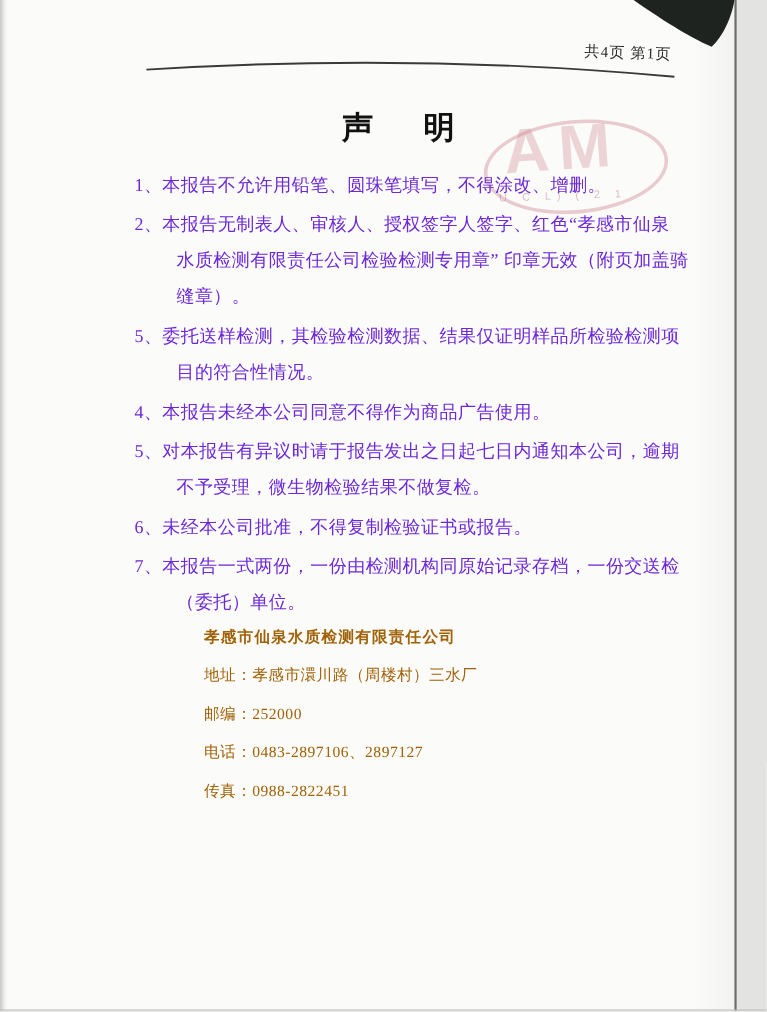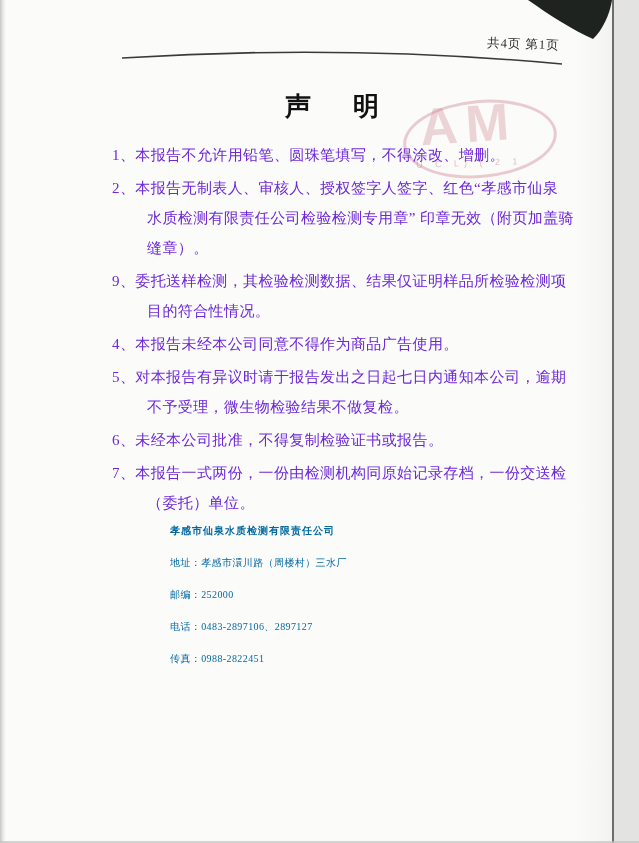--- a/index.html
+++ b/index.html
@@ -25,21 +25,21 @@
   }
   .doc-title{
     position:absolute;left:112px;top:89px;width:448px;text-align:center;
     font-size:26px;font-weight:700;letter-spacing:8px;color:#111;white-space:pre;
   }
   .items{position:absolute;left:112px;top:140px;width:470px;}
   .item{
     white-space:pre;font-size:15px;line-height:30px;letter-spacing:.4px;
     padding-left:35px;text-indent:-35px;margin:0 0 3px 0;color:#6d28d9;
   }
-  .company{position:absolute;left:170px;top:522px;font-size:10px;color:#0369a1;}
+  .company{position:absolute;left:170px;top:522px;font-size:13px;color:#a16207;}
   .company .row{line-height:17px;margin-bottom:15px;white-space:pre;letter-spacing:.4px;}
   .company .name{font-weight:700;letter-spacing:1px;}
 
   
   .stamp{position:absolute;left:398px;top:92px;width:170px;height:95px;pointer-events:none;}
   .stamp-oval{
     position:absolute;left:5px;top:8px;width:148px;height:72px;border-radius:50%;
     border:3px solid rgba(198,112,124,.34);transform:rotate(-5deg);
   }
   .stamp-letters{
@@ -77,21 +77,21 @@
 
   <div class="page-info">共4页 第1页</div>
 
   <div class="doc-title">声　明</div>
 
   <div class="items">
     <div class="item">1、本报告不允许用铅笔、圆珠笔填写，不得涂改、增删。</div>
     <div class="item">2、本报告无制表人、审核人、授权签字人签字、红色“孝感市仙泉
 水质检测有限责任公司检验检测专用章” 印章无效（附页加盖骑
 缝章）。</div>
-    <div class="item">9、委托送样检测，其检验检测数据、结果仅证明样品所检验检测项
+    <div class="item">5、委托送样检测，其检验检测数据、结果仅证明样品所检验检测项
 目的符合性情况。</div>
     <div class="item">4、本报告未经本公司同意不得作为商品广告使用。</div>
     <div class="item">5、对本报告有异议时请于报告发出之日起七日内通知本公司，逾期
 不予受理，微生物检验结果不做复检。</div>
     <div class="item">6、未经本公司批准，不得复制检验证书或报告。</div>
     <div class="item">7、本报告一式两份，一份由检测机构同原始记录存档，一份交送检
 （委托）单位。</div>
   </div>
 
   <div class="company">

